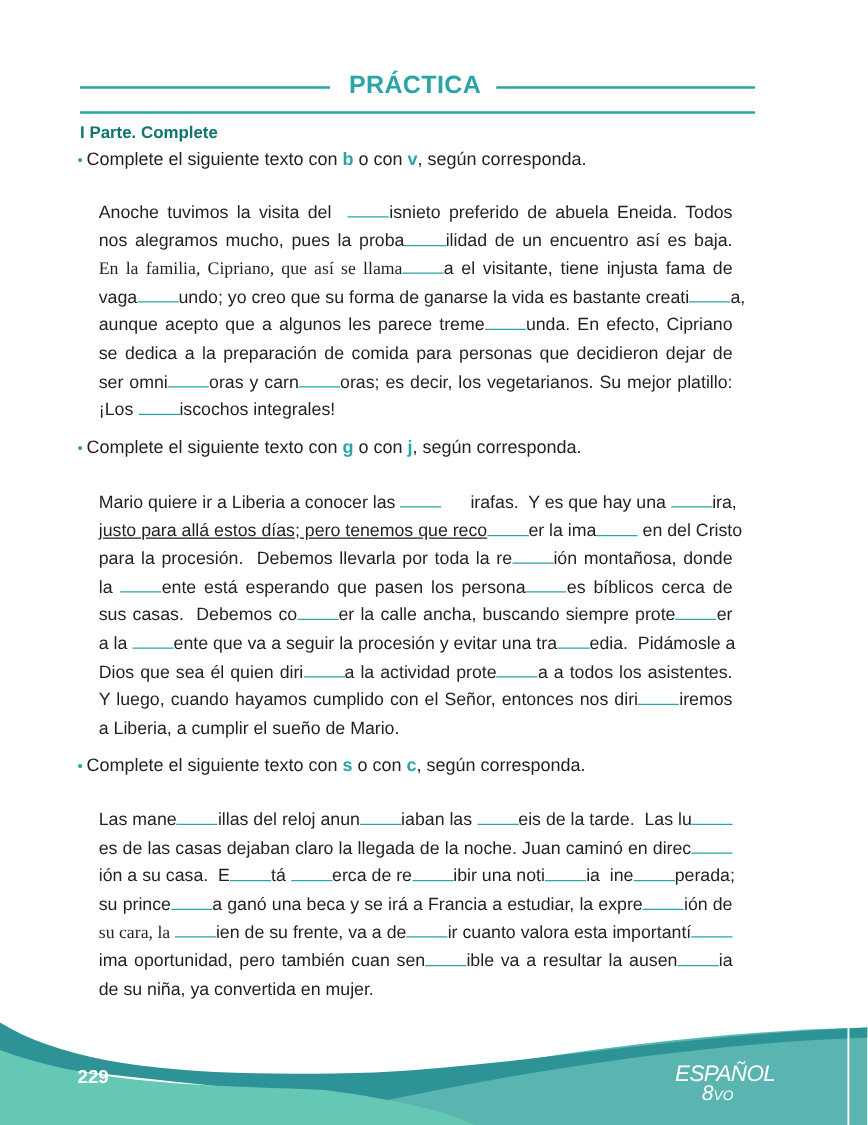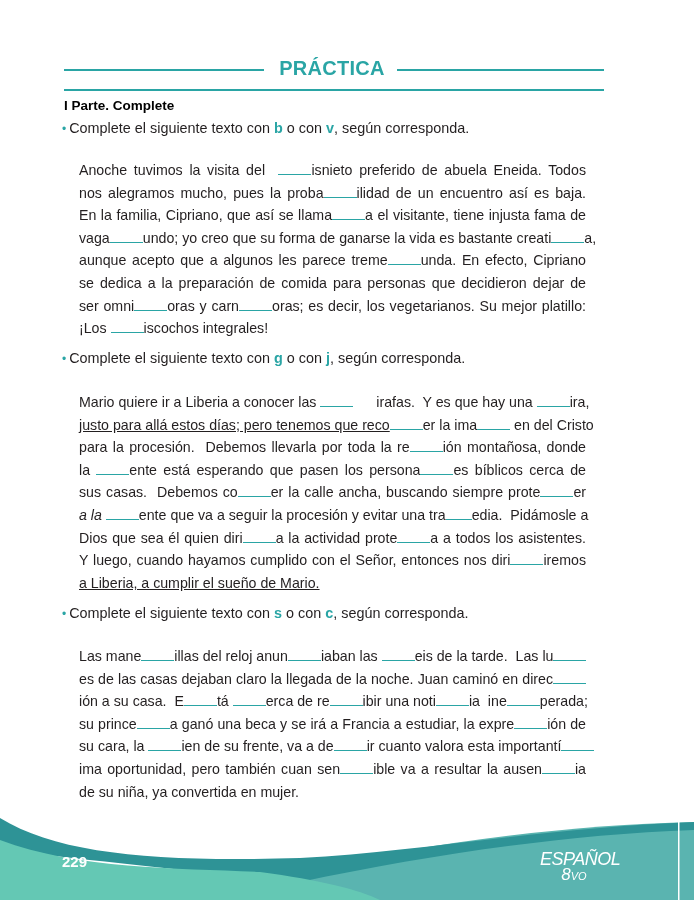--- a/index.html
+++ b/index.html
@@ -3,21 +3,21 @@
 <meta charset="utf-8">
 <style>
   html, body { margin:0; padding:0; }
   body { width:694px; height:900px; position:relative; overflow:hidden; background:#ffffff;
          font-family:"Liberation Sans", sans-serif; color:#231f20; }
   .header { position:absolute; left:64px; top:56px; width:540px; height:32px; }
   .rule-left { position:absolute; left:0; top:13px; width:200px; height:2px; background:#2aa5a5; }
   .rule-right { position:absolute; left:333px; top:13px; width:207px; height:2px; background:#2aa5a5; }
   .title { position:absolute; left:206px; top:1px; width:124px; text-align:center; font-weight:bold; font-size:20px; color:#2aa5a5; letter-spacing:0.3px; }
   .rule-full { position:absolute; left:64px; top:89px; width:540px; height:2px; background:#2aa5a5; }
-  .part { position:absolute; left:64px; top:98px; font-weight:bold; font-size:13.5px; color:#000000; }
+  .part { position:absolute; left:64px; top:98px; font-weight:bold; font-size:13.5px; color:#0f766e; }
   .instr { position:absolute; left:62px; font-size:14.4px; color:#231f20; white-space:nowrap; }
   .instr .dot { color:#2aa5a5; font-size:12px; margin-right:3px; }
   .instr .hl { color:#2aa5a5; font-weight:bold; }
   .para { position:absolute; left:79px; width:507px; font-size:14.2px; line-height:22.6px; text-align:justify; }
   .para .ln { display:block; height:22.6px; white-space:nowrap; text-align-last:justify; }
   .para .ln.last { text-align-last:left; }
   .blank { display:inline-block; width:33px; border-bottom:1.5px solid #2aa5a5; height:11px; vertical-align:baseline; }
   .blank.sm { width:26px; }
   .footer { position:absolute; left:0; top:800px; width:694px; height:100px; }
   .pagenum { position:absolute; left:62px; top:853px; font-weight:bold; font-size:15px; color:#ffffff; }
@@ -37,52 +37,52 @@
 <div class="rule-full"></div>
 
 <div class="part">I Parte. Complete</div>
 
 <div class="instr" style="top:120px">
   <span class="dot">•</span><span>Complete el siguiente texto con </span><span class="hl">b</span><span> o con </span><span class="hl">v</span><span>, según corresponda.</span>
 </div>
 <div class="para" id="para-0" style="top:159px">
     <span class="ln"><span style="white-space: pre;">Anoche tuvimos la visita del  </span><span class="blank"></span><span style="white-space: pre;">isnieto preferido de abuela Eneida. Todos</span></span>
     <span class="ln"><span style="white-space: pre;">nos alegramos mucho, pues la proba</span><span class="blank"></span><span style="white-space: pre;">ilidad de un encuentro así es baja.</span></span>
-    <span class="ln"><span style="white-space: pre;">En la familia, Cipriano, que así se llama</span><span class="blank"></span><span style="white-space: pre;">a el visitante, tiene injusta fama de</span></span>
+    <span class="ln"><span style="white-space: pre; font-family: Liberation Serif, serif;">En la familia, Cipriano, que así se llama</span><span class="blank"></span><span style="white-space: pre;">a el visitante, tiene injusta fama de</span></span>
     <span class="ln"><span style="white-space: pre;">vaga</span><span class="blank"></span><span style="white-space: pre;">undo; yo creo que su forma de ganarse la vida es bastante creati</span><span class="blank"></span><span style="white-space: pre;">a,</span></span>
     <span class="ln"><span style="white-space: pre;">aunque acepto que a algunos les parece treme</span><span class="blank"></span><span style="white-space: pre;">unda. En efecto, Cipriano</span></span>
     <span class="ln"><span style="white-space: pre;">se dedica a la preparación de comida para personas que decidieron dejar de</span></span>
     <span class="ln"><span style="white-space: pre;">ser omni</span><span class="blank"></span><span style="white-space: pre;">oras y carn</span><span class="blank"></span><span style="white-space: pre;">oras; es decir, los vegetarianos. Su mejor platillo:</span></span>
     <span class="ln last"><span style="white-space: pre;">¡Los </span><span class="blank"></span><span style="white-space: pre;">iscochos integrales!</span></span>
   </div>
 
 <div class="instr" style="top:350px">
   <span class="dot">•</span><span>Complete el siguiente texto con </span><span class="hl">g</span><span> o con </span><span class="hl">j</span><span>, según corresponda.</span>
 </div>
 <div class="para" id="para-1" style="top:391px">
     <span class="ln"><span style="white-space: pre;">Mario quiere ir a Liberia a conocer las </span><span class="blank"></span><span style="white-space: pre; margin-left: 23px;">irafas.  Y es que hay una </span><span class="blank"></span><span style="white-space: pre;">ira,</span></span>
     <span class="ln"><span style="white-space: pre; text-decoration: underline;">justo para allá estos días; pero tenemos que reco</span><span class="blank"></span><span style="white-space: pre;">er la ima</span><span class="blank"></span><span style="white-space: pre;"> en del Cristo</span></span>
     <span class="ln"><span style="white-space: pre;">para la procesión.  Debemos llevarla por toda la re</span><span class="blank"></span><span style="white-space: pre;">ión montañosa, donde</span></span>
     <span class="ln"><span style="white-space: pre;">la </span><span class="blank"></span><span style="white-space: pre;">ente está esperando que pasen los persona</span><span class="blank"></span><span style="white-space: pre;">es bíblicos cerca de</span></span>
     <span class="ln"><span style="white-space: pre;">sus casas.  Debemos co</span><span class="blank"></span><span style="white-space: pre;">er la calle ancha, buscando siempre prote</span><span class="blank"></span><span style="white-space: pre;">er</span></span>
-    <span class="ln"><span style="white-space: pre; font-style: italic;">a la </span><span class="blank"></span><span style="white-space: pre;">ente que va a seguir la procesión y evitar una tra</span><span class="blank sm"></span><span style="white-space: pre;">edia.  Pidámosle a</span></span>
+    <span class="ln"><span style="white-space: pre;">a la </span><span class="blank"></span><span style="white-space: pre;">ente que va a seguir la procesión y evitar una tra</span><span class="blank sm"></span><span style="white-space: pre;">edia.  Pidámosle a</span></span>
     <span class="ln"><span style="white-space: pre;">Dios que sea él quien diri</span><span class="blank"></span><span style="white-space: pre;">a la actividad prote</span><span class="blank"></span><span style="white-space: pre;">a a todos los asistentes.</span></span>
     <span class="ln"><span style="white-space: pre;">Y luego, cuando hayamos cumplido con el Señor, entonces nos diri</span><span class="blank"></span><span style="white-space: pre;">iremos</span></span>
-    <span class="ln last"><span style="white-space: pre; text-decoration: underline;">a Liberia, a cumplir el sueño de Mario.</span></span>
+    <span class="ln last"><span style="white-space: pre;">a Liberia, a cumplir el sueño de Mario.</span></span>
   </div>
 
 <div class="instr" style="top:605px">
   <span class="dot">•</span><span>Complete el siguiente texto con </span><span class="hl">s</span><span> o con </span><span class="hl">c</span><span>, según corresponda.</span>
 </div>
 <div class="para" id="para-2" style="top:645px">
     <span class="ln"><span style="white-space: pre;">Las mane</span><span class="blank"></span><span style="white-space: pre;">illas del reloj anun</span><span class="blank"></span><span style="white-space: pre;">iaban las </span><span class="blank"></span><span style="white-space: pre;">eis de la tarde.  Las lu</span><span class="blank"></span></span>
     <span class="ln"><span style="white-space: pre; margin-top: 24px;">es de las casas dejaban claro la llegada de la noche. Juan caminó en direc</span><span class="blank"></span></span>
     <span class="ln"><span style="white-space: pre;">ión a su casa.  E</span><span class="blank"></span><span style="white-space: pre;">tá </span><span class="blank"></span><span style="white-space: pre;">erca de re</span><span class="blank"></span><span style="white-space: pre;">ibir una noti</span><span class="blank"></span><span style="white-space: pre;">ia  ine</span><span class="blank"></span><span style="white-space: pre;">perada;</span></span>
     <span class="ln"><span style="white-space: pre;">su prince</span><span class="blank"></span><span style="white-space: pre;">a ganó una beca y se irá a Francia a estudiar, la expre</span><span class="blank"></span><span style="white-space: pre;">ión de</span></span>
-    <span class="ln"><span style="white-space: pre;">su cara, la </span><span class="blank"></span><span style="white-space: pre;">ien de su frente, va a de</span><span class="blank"></span><span style="white-space: pre;">ir cuanto valora esta importantí</span><span class="blank"></span></span>
+    <span class="ln"><span style="white-space: pre; font-family: Liberation Serif, serif;">su cara, la </span><span class="blank"></span><span style="white-space: pre;">ien de su frente, va a de</span><span class="blank"></span><span style="white-space: pre;">ir cuanto valora esta importantí</span><span class="blank"></span></span>
     <span class="ln"><span style="white-space: pre;">ima oportunidad, pero también cuan sen</span><span class="blank"></span><span style="white-space: pre;">ible va a resultar la ausen</span><span class="blank"></span><span style="white-space: pre;">ia</span></span>
     <span class="ln last"><span style="white-space: pre;">de su niña, ya convertida en mujer.</span></span>
   </div>
 
 <svg class="footer" viewBox="0 0 694 100" preserveAspectRatio="none">
   <path d="M300,100 L300,70 C420,45 560,25 694,22 L694,100 Z" fill="#5ab4b0"></path>
   <path d="M0,18 C60,55 160,62 300,58 C420,52 540,28 694,22 L694,30 C560,35 430,55 300,82 C180,70 90,60 0,50 Z" fill="#2e9396"></path>
   <path d="M0,40 C80,70 180,68 260,72 C320,80 360,90 380,100 L0,100 Z" fill="#64c8b4"></path>
   <rect x="678" y="22" width="1.5" height="78" fill="#ffffff"></rect>
 </svg>

